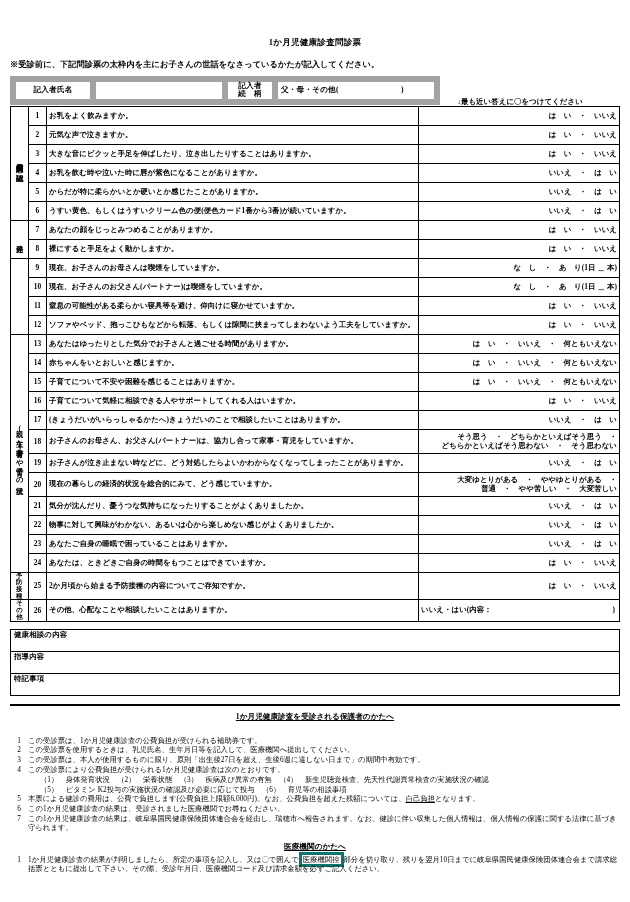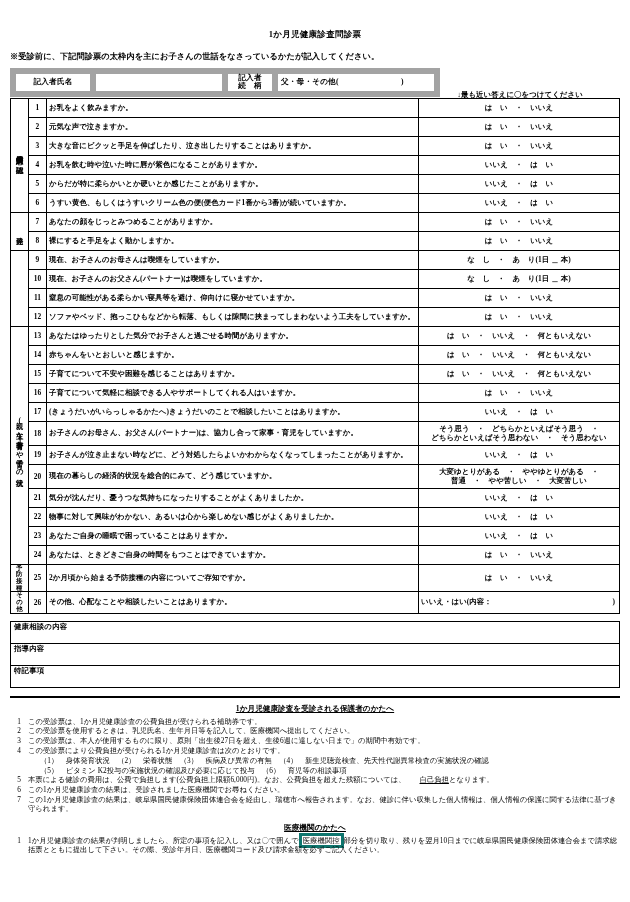--- a/index.html
+++ b/index.html
@@ -13,21 +13,21 @@
     font-family: "Liberation Serif", "DejaVu Serif", serif;
     color: #000;
     position: relative;
     overflow: hidden;
   }
   .page {
     width: 630px;
     height: 902px;
     position: relative;
     box-sizing: border-box;
-    padding: 8px 10px;
+    padding: 16px 10px;
   }
 
   
   .form-title {
     text-align: center;
     font-size: 8.5px;
     font-weight: bold;
     letter-spacing: .3px;
     padding-top: 22px;
     line-height: 1;
@@ -65,21 +65,21 @@
     line-height: 1.05;
     text-align: center;
     letter-spacing: 1px;
   }
   .two-line span { display: block; }
   .hdr-center { }
 
   .circle-note {
     position: absolute;
     right: 10px;
-    top: 90px;
+    top: 97px;
     font-size: 7.4px;
     font-weight: bold;
     width: 200px;
     text-align: center;
     letter-spacing: .1px;
   }
 
   
   .q-table {
     width: 610px;
@@ -115,21 +115,21 @@
     text-align: center;
     font-size: 7.2px;
     font-weight: bold;
   }
   .q-cell {
     font-weight: bold;
     padding-left: 3px;
   }
   .a-cell {
     width: 196px;
-    text-align: center;
+    text-align: right;
     font-weight: bold;
     font-size: 7.3px;
     line-height: 1.25;
     letter-spacing: .3px;
   }
   .a-cell .ln { display: block; }
   .sect-top td { border-top: 1.4px solid #000 !important; }
   .row-h td { height: 18px; }
   .row-h2 td { height: 23px; }
   .inline-ans {
@@ -170,39 +170,39 @@
   .notes {
     font-size: 7.3px;
     letter-spacing: .05px;
     padding-top: 6px;
   }
   .notes-head {
     text-align: center;
     font-weight: bold;
     font-size: 7.6px;
     text-decoration: underline;
-    margin-bottom: 3px;
+    margin-bottom: 14px;
   }
   .note-row {
     display: flex;
     align-items: flex-start;
     margin-bottom: .7px;
   }
   .note-no {
     width: 18px;
     flex: 0 0 18px;
     text-align: center;
   }
   .note-txt { flex: 1; line-height: 1.25; }
   .sub-row {
     padding-left: 30px;
     line-height: 1.25;
     margin-bottom: .7px;
   }
-  .u { text-decoration: underline; margin-left: 14px; }
+  .u { text-decoration: underline; }
   .boxed {
     border: 3px solid #0f766e;
     padding: 0 1px;
   }
   .notes-head2 {
     text-align: center;
     font-weight: bold;
     font-size: 7.6px;
     text-decoration: underline;
     margin-top: 10px;

